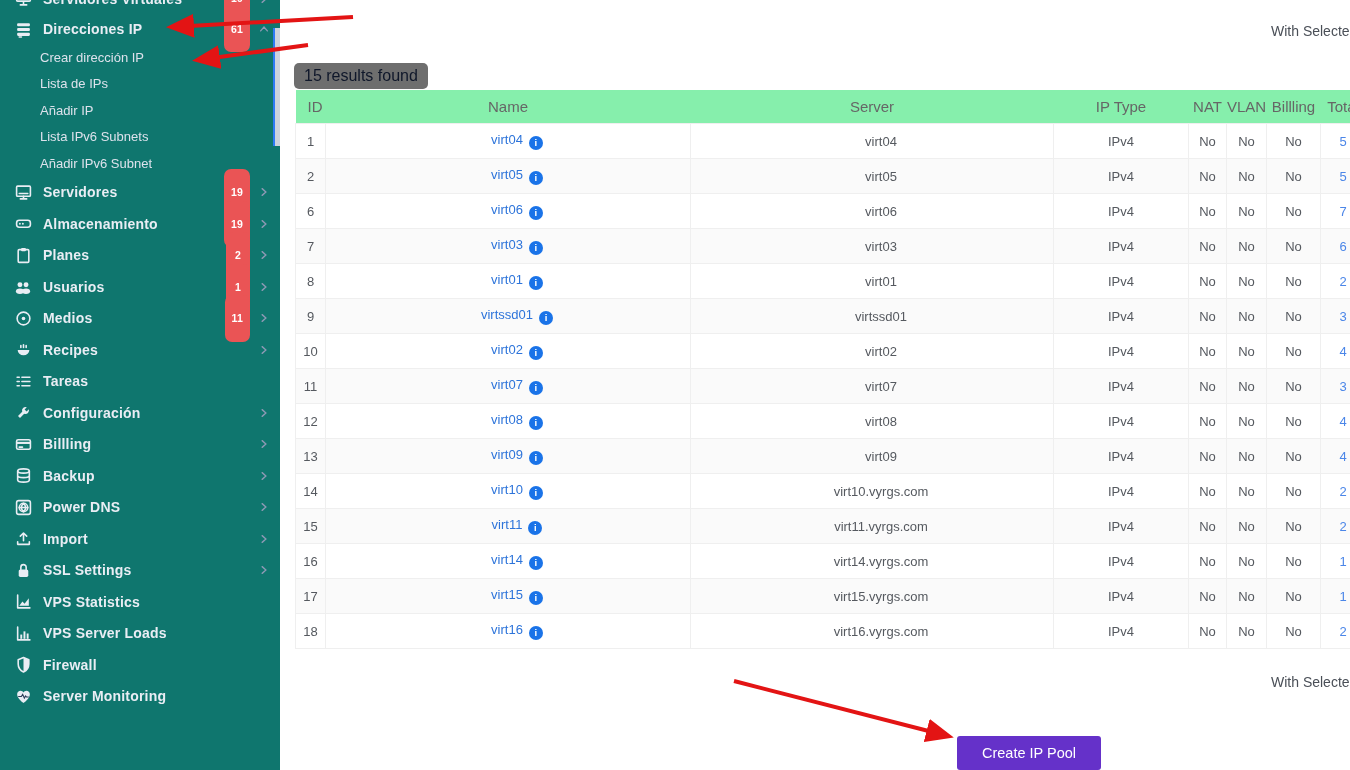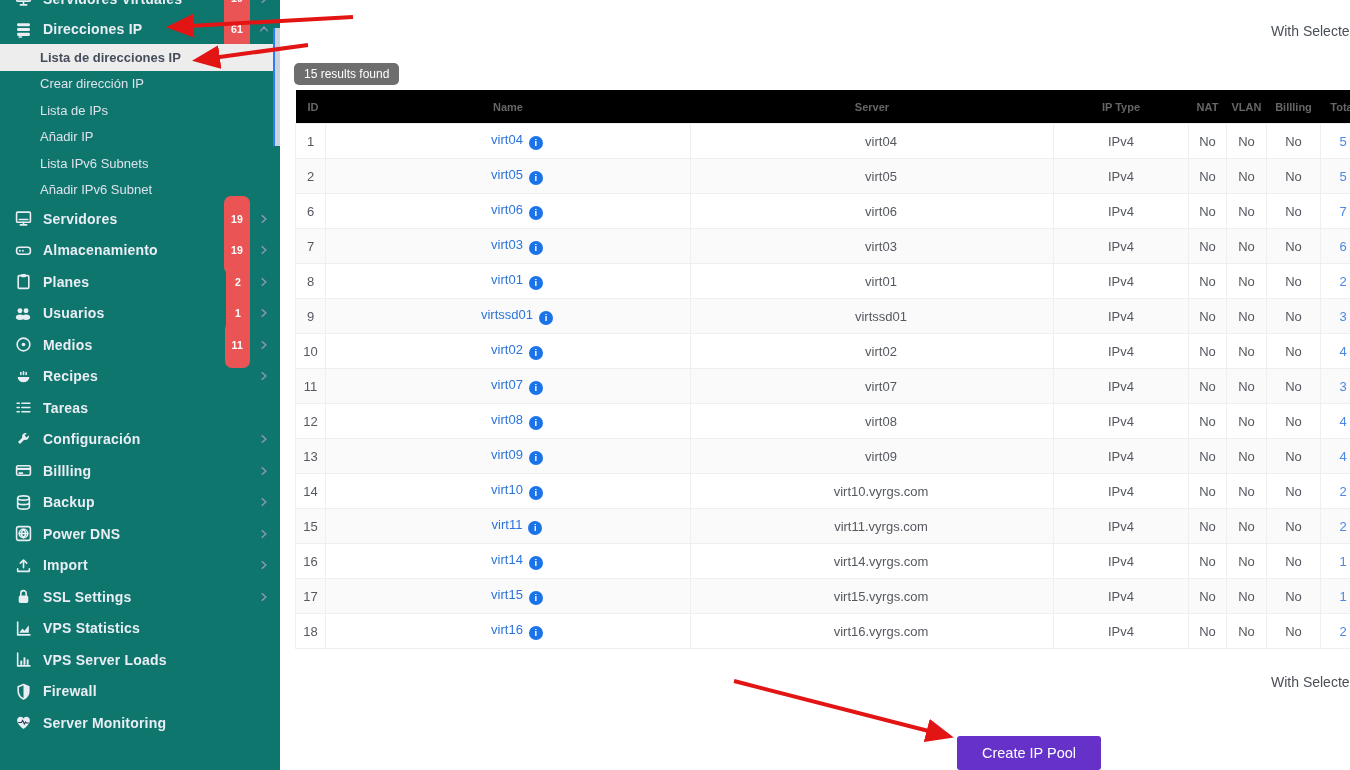--- a/index.html
+++ b/index.html
@@ -23,24 +23,24 @@
   .submenu{display:flex;flex-direction:column}
   .sub-item{height:26.5px;display:flex;align-items:center;padding-left:40px;font-size:13px;
     color:#dde2ec;cursor:pointer;box-sizing:border-box;white-space:nowrap}
   .sub-item.active{background:#ededed;color:#474e5b;font-weight:bold}
   .scroll-thumb{position:absolute;top:28px;left:273px;width:5px;height:118px;background:#ccd3dd;
     border-left:2px solid #2e7bf6;z-index:6}
   
   .with-selected{position:absolute;left:1271px;font-size:14px;color:#4a4f57;white-space:nowrap}
   .ws-top{top:23px}
   .ws-bottom{top:674px}
-  .results-badge{position:absolute;left:294px;top:63px;background:#6e6e6e;color:#ffffff;
-    font-size:12px;padding:4px 10px;border-radius:5px;white-space:nowrap}
+  .results-badge{position:absolute;left:294px;top:63px;background:#6e6e6e;color:#0f172a;
+    font-size:16px;padding:4px 10px;border-radius:5px;white-space:nowrap}
   table.ip-table{position:absolute;left:295px;top:90px;border-collapse:collapse;table-layout:fixed;width:1070px;font-size:13px}
-  .ip-table thead th{background:#000000;height:33px;font-weight:bold;color:#666;font-size:11px;padding:0}
+  .ip-table thead th{background:#86efac;height:33px;font-weight:normal;color:#666;font-size:15px;padding:0}
   .ip-table th.al{text-align:left;padding-left:12px}
   .ip-table td{height:34px;border:1px solid #efefef;color:#55595f;padding:0;background-clip:padding-box}
   .ip-table tbody tr:nth-child(even) td{background:#fafafa}
   .ip-table td.c{text-align:center}
   .ip-table td.l{text-align:center;padding-left:18px}
   .name-link{color:#2d74da;text-decoration:none;cursor:pointer}
   .total-link{color:#4b86e8;text-decoration:none;cursor:pointer}
   .info-icon{display:inline-flex;width:14px;height:14px;border-radius:50%;background:#1a73e8;color:#fff;
     font-size:9.5px;font-weight:bold;align-items:center;justify-content:center;margin-left:6px;
     vertical-align:-2px;cursor:pointer;font-style:normal}
@@ -82,21 +82,20 @@
     <span class="rightside">
       <span class="badge">61</span>
       <span class="chev">
           <svg width="12" height="12" viewBox="0 0 16 16">
             <path d="M3.5 10.5 8 5.5l4.5 5" fill="none" stroke="#8d99b4" stroke-width="1.8" stroke-linecap="round"></path>
           </svg>
         </span>
     </span>
   </div>
   <div class="submenu">
-      <div class="sub-item active">Lista de direcciones IP</div>
       <div class="sub-item">Crear dirección IP</div>
       <div class="sub-item">Lista de IPs</div>
       <div class="sub-item">Añadir IP</div>
       <div class="sub-item">Lista IPv6 Subnets</div>
       <div class="sub-item">Añadir IPv6 Subnet</div>
     </div>
   <nav>
       <div class="nav-item">
         <span class="nicon">
           <svg width="17" height="17" viewBox="0 0 16 16">

